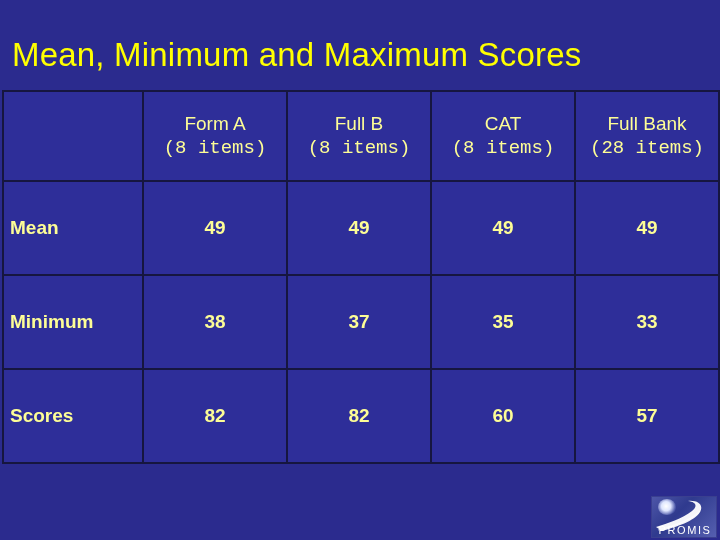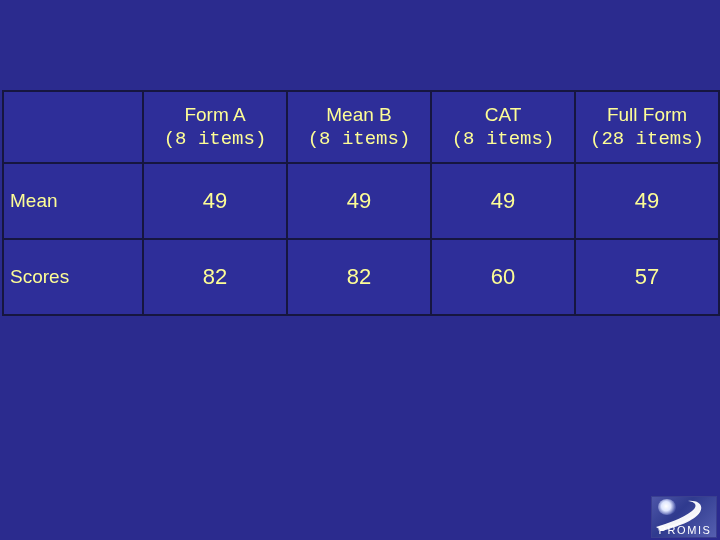--- a/index.html
+++ b/index.html
@@ -48,49 +48,50 @@
     table-layout: fixed;
   }
   .score-table td,
   .score-table th {
     border: 2px solid #16163f;
     background: #2e2e99;
     color: #fdfd96;
     font-weight: normal;
     font-size: 19px;
     line-height: 24px;
-    padding: 0;
+    padding: 9px;
     vertical-align: middle;
   }
   .score-table th {
     height: 70px;
     text-align: center;
     color: #fdfd96;
   }
   .score-table td {
     height: 74px;
+    font-weight: bold;
   }
   .col-label { width: 140px; }
   .col-data  { width: 144px; }
 
   th.hdr-blank { background: #2e2e99; }
 
   .hdr-line1 { display: block; }
   .hdr-line2 { display: block; font-family: Liberation Mono, monospace; }
 
   td.row-label {
     text-align: left;
     padding-left: 6px;
     color: #fdfd96;
     font-size: 19px;
   }
   td.cell-value {
     text-align: center;
     color: #fdfd96;
-    font-size: 22px;
+    font-size: 19px;
   }
 
   
   .logo {
     position: absolute;
     left: 651px;
     top: 496px;
     width: 66px;
     height: 42px;
     background: linear-gradient(135deg, #4e56a8 0%, #2f3a8e 40%, #555fb0 100%);
@@ -124,57 +125,65 @@
     letter-spacing: 1.6px;
     font-family: "Liberation Sans", sans-serif;
     line-height: 12px;
   }
 </style>
 </head>
 <body>
 
 <div class="slide">
 
+  <div class="slide-title">Mean, Minimum and Maximum Scores</div>
 
   <table class="score-table">
     <colgroup>
       <col class="col-label">
       <col class="col-data">
       <col class="col-data">
       <col class="col-data">
       <col class="col-data">
     </colgroup>
     <thead>
       <tr>
         <th class="hdr-blank"></th>
         <th>
           <span class="hdr-line1">Form A</span>
           <span class="hdr-line2">(8 items)</span>
         </th>
         <th>
-          <span class="hdr-line1">Mean B</span>
+          <span class="hdr-line1">Full B</span>
           <span class="hdr-line2">(8 items)</span>
         </th>
         <th>
           <span class="hdr-line1">CAT</span>
           <span class="hdr-line2">(8 items)</span>
         </th>
         <th>
-          <span class="hdr-line1">Full Form</span>
+          <span class="hdr-line1">Full Bank</span>
           <span class="hdr-line2">(28 items)</span>
         </th>
       </tr>
     </thead>
     <tbody>
       <tr>
         <td class="row-label">Mean</td>
         <td class="cell-value">49</td>
         <td class="cell-value">49</td>
         <td class="cell-value">49</td>
         <td class="cell-value">49</td>
+      </tr>
+      <tr>
+        <td class="row-label">Minimum</td>
+        <td class="cell-value">38</td>
+        <td class="cell-value">37</td>
+        <td class="cell-value">35</td>
+        <td class="cell-value">33</td>
       </tr>
       <tr>
         <td class="row-label">Scores</td>
         <td class="cell-value">82</td>
         <td class="cell-value">82</td>
         <td class="cell-value">60</td>
         <td class="cell-value">57</td>
       </tr>
     </tbody>
   </table>

